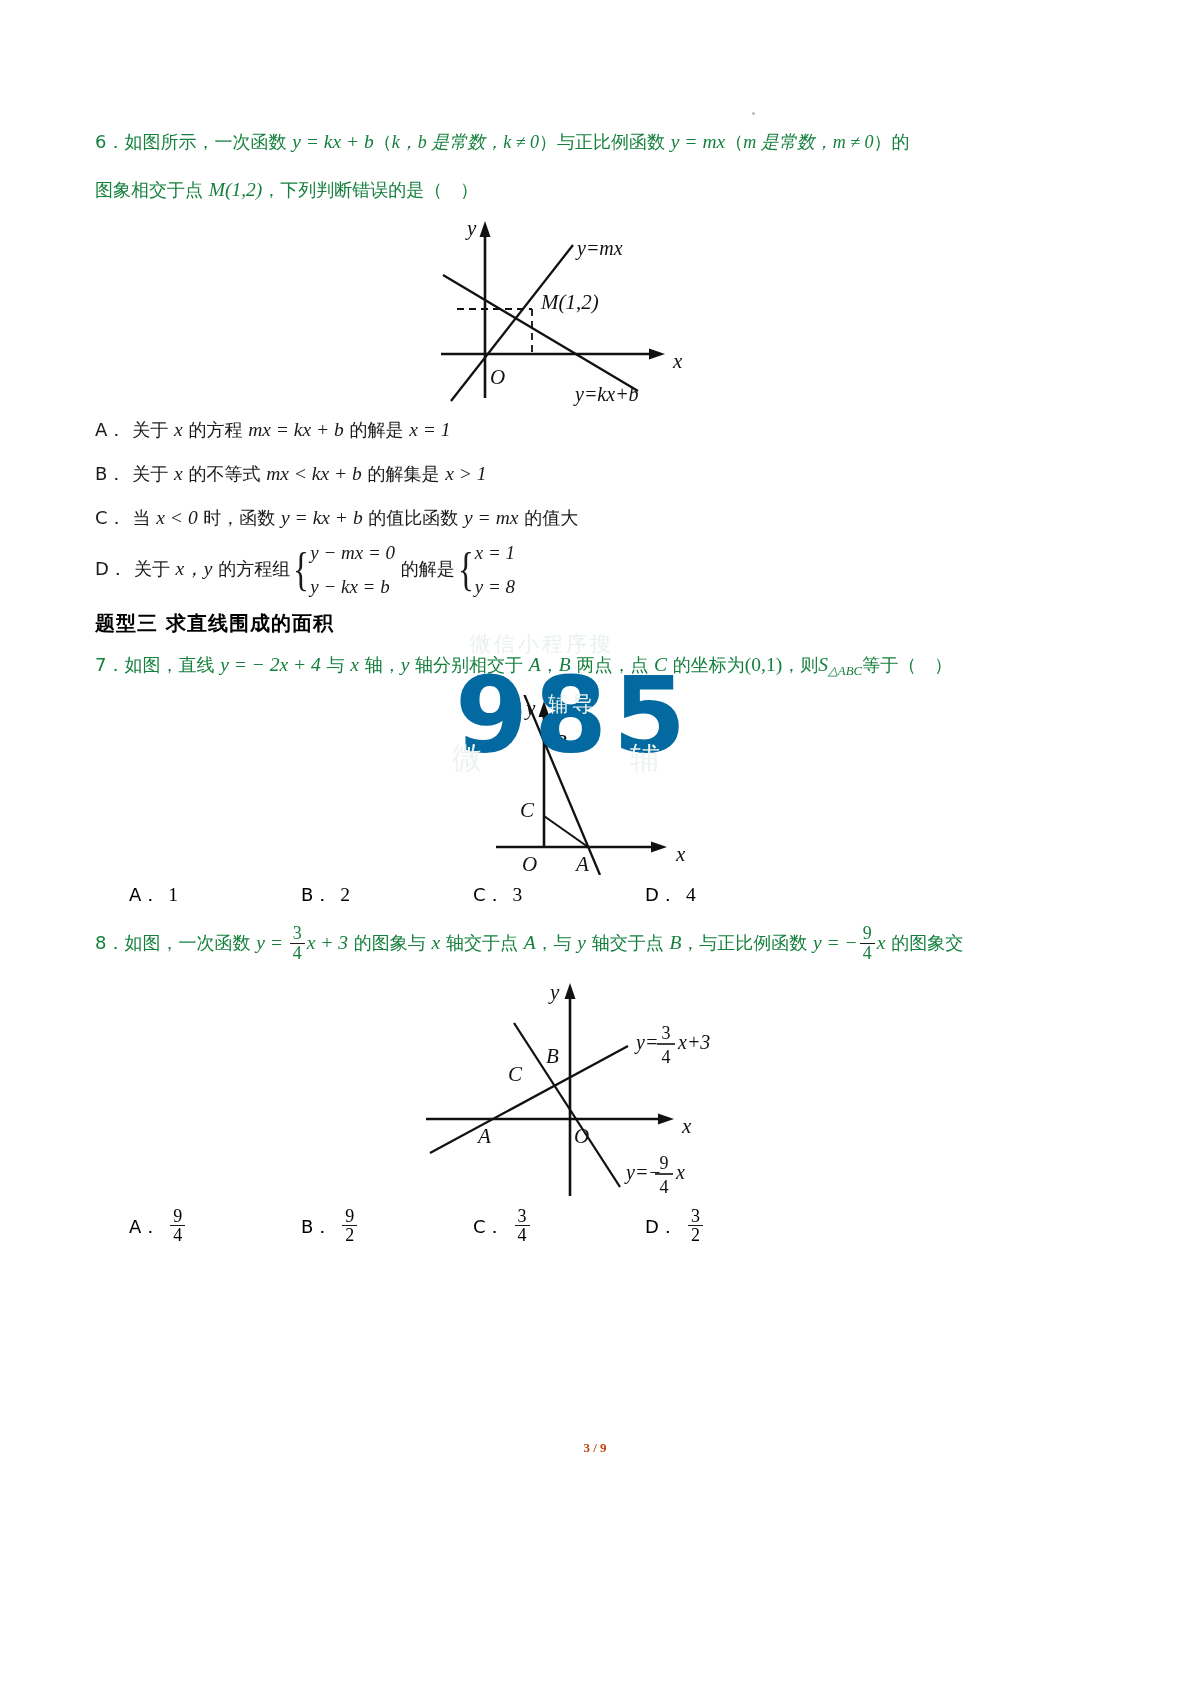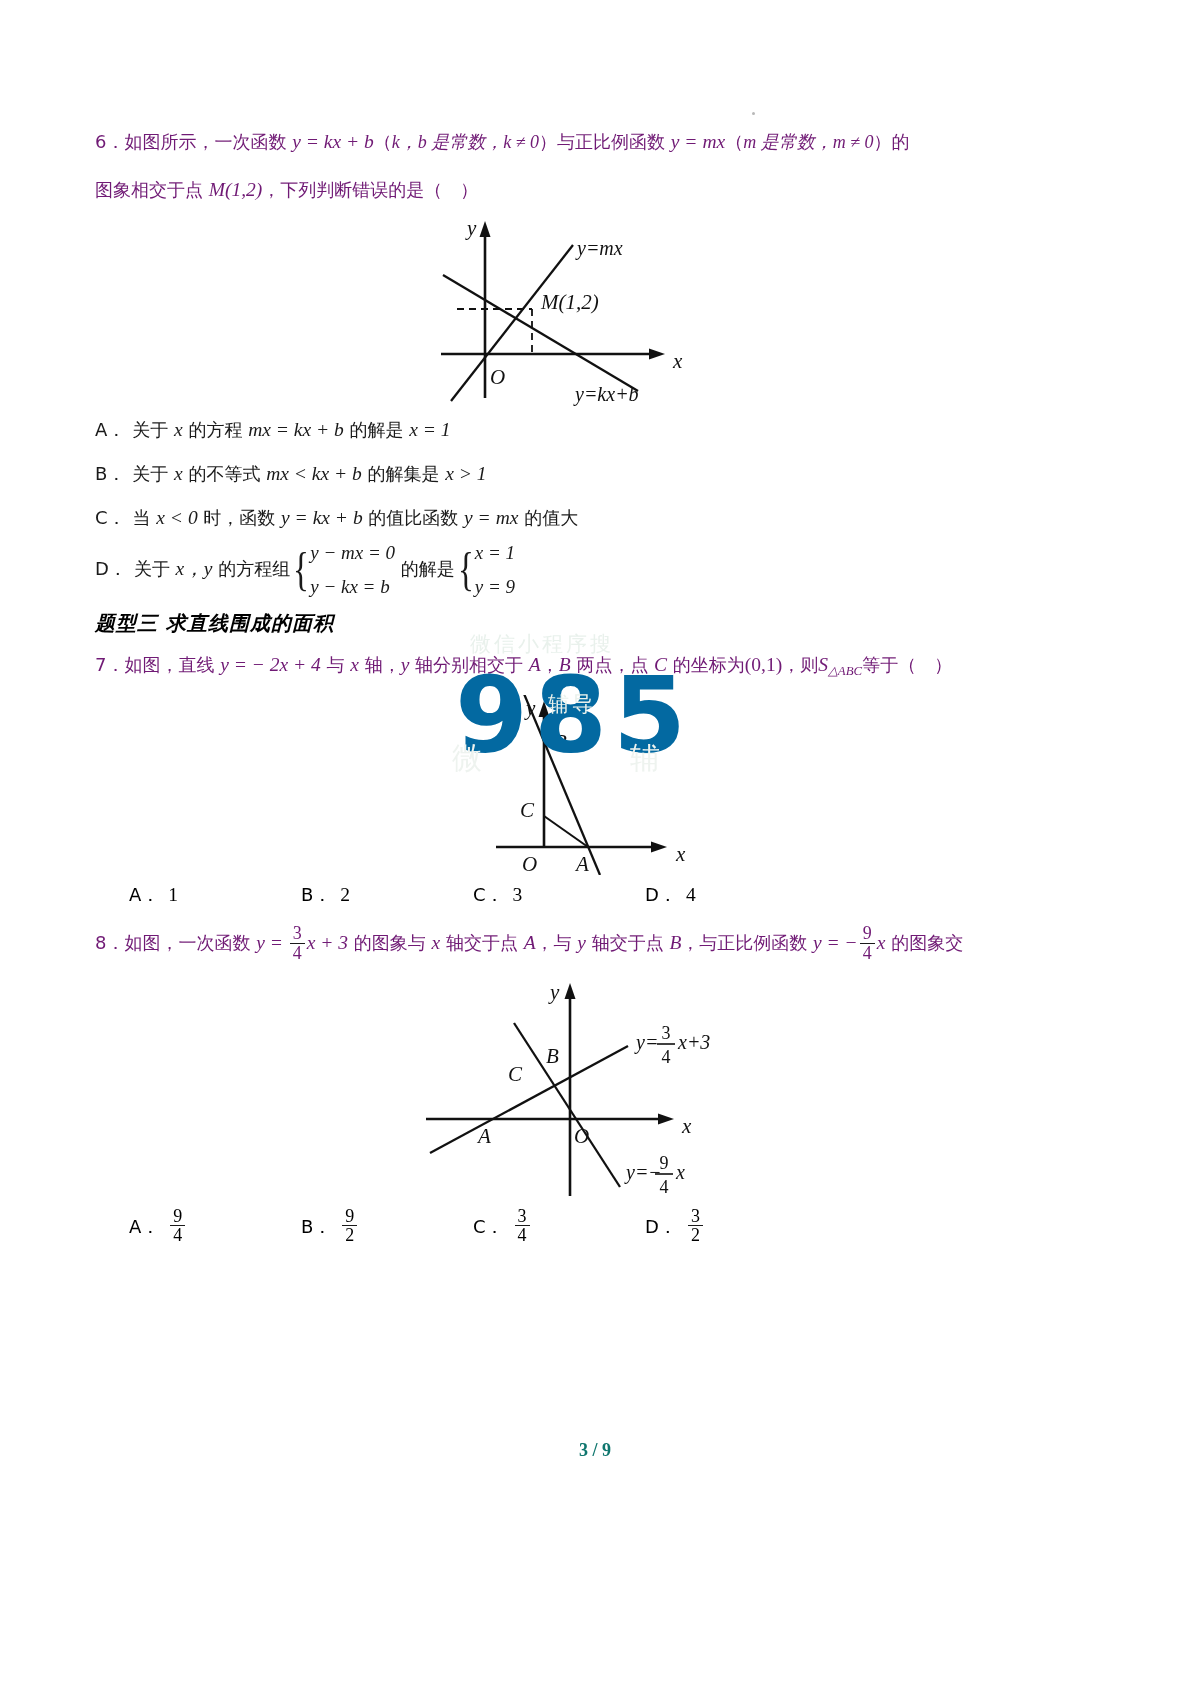--- a/index.html
+++ b/index.html
@@ -25,38 +25,37 @@
     position: absolute;
     left: 95px;
     top: 118px;
     width: 1005px;
   }
 
   
   .qline {
     font-size: 19.5px;
     line-height: 47px;
-    color: #701a75;
+    color: #15803d;
     white-space: nowrap;
   }
   .qnum { letter-spacing: 0px; }
   .cn { font-family: "DejaVu Sans", "Liberation Sans", sans-serif; font-size: 18px; }
   .mi { font-style: italic; font-family: "Liberation Serif", serif; }
   .mn { font-style: normal; font-family: "Liberation Serif", serif; }
   .sp { display: inline-block; width: 7px; }
 
   
   .section-head {
     font-family: "DejaVu Sans", "Liberation Sans", sans-serif;
     font-weight: bold;
     font-size: 20px;
     color: #000;
     margin: 10px 0 4px 0;
     letter-spacing: 1px;
-    font-style: italic;
   }
 
   
   .opts {
   }
   .opt {
     font-size: 19.5px;
     line-height: 44px;
     color: #1a1a1a;
     white-space: nowrap;
@@ -141,23 +140,23 @@
   }
   .wm-side { font-size: 30px; color: #eef3ef; }
 
   
   .footer {
     position: absolute;
     left: 0;
     top: 1440px;
     width: 1190px;
     text-align: center;
-    font-size: 18px;
+    font-size: 13px;
     font-weight: bold;
-    color: #0f766e;
+    color: #c2410c;
     font-family: "Liberation Serif", serif;
   }
   .topdot {
     position: absolute;
     left: 752px;
     top: 112px;
     width: 3px; height: 3px;
     background: #b8b8b8;
     border-radius: 50%;
   }
@@ -218,21 +217,21 @@
         <span class="cn">D．</span><span class="sp"></span><span class="cn">关于 </span><span class="mi">x，y</span><span class="cn"> 的方程组</span><span class="system">
             <span class="brace">{</span>
             <span class="rows">
               <span class="mi">y − mx = 0</span>
               <span class="mi">y − kx = b</span>
             </span>
           </span><span class="cn"> 的解是</span><span class="system">
             <span class="brace">{</span>
             <span class="rows">
               <span class="mi">x = 1</span>
-              <span class="mi">y = 9</span>
+              <span class="mi">y = 8</span>
             </span>
           </span>
       </div>
     </div>
 
     <div class="section-head">题型三  求直线围成的面积</div>
 
     <div class="qline">
       <span class="cn qnum">7．</span><span class="cn">如图，直线 </span><span class="mi">y = − 2x + 4</span><span class="cn"> 与 </span><span class="mi">x</span><span class="cn"> 轴，</span><span class="mi">y</span><span class="cn"> 轴分别相交于 </span><span class="mi">A</span><span class="cn">，</span><span class="mi">B</span><span class="cn"> 两点，点 </span><span class="mi">C</span><span class="cn"> 的坐标为</span><span class="mn">(0,1)</span><span class="cn">，则</span><span class="mi">S</span><span class="mi sub">△ABC</span><span class="cn">等于（　）</span>
     </div>

